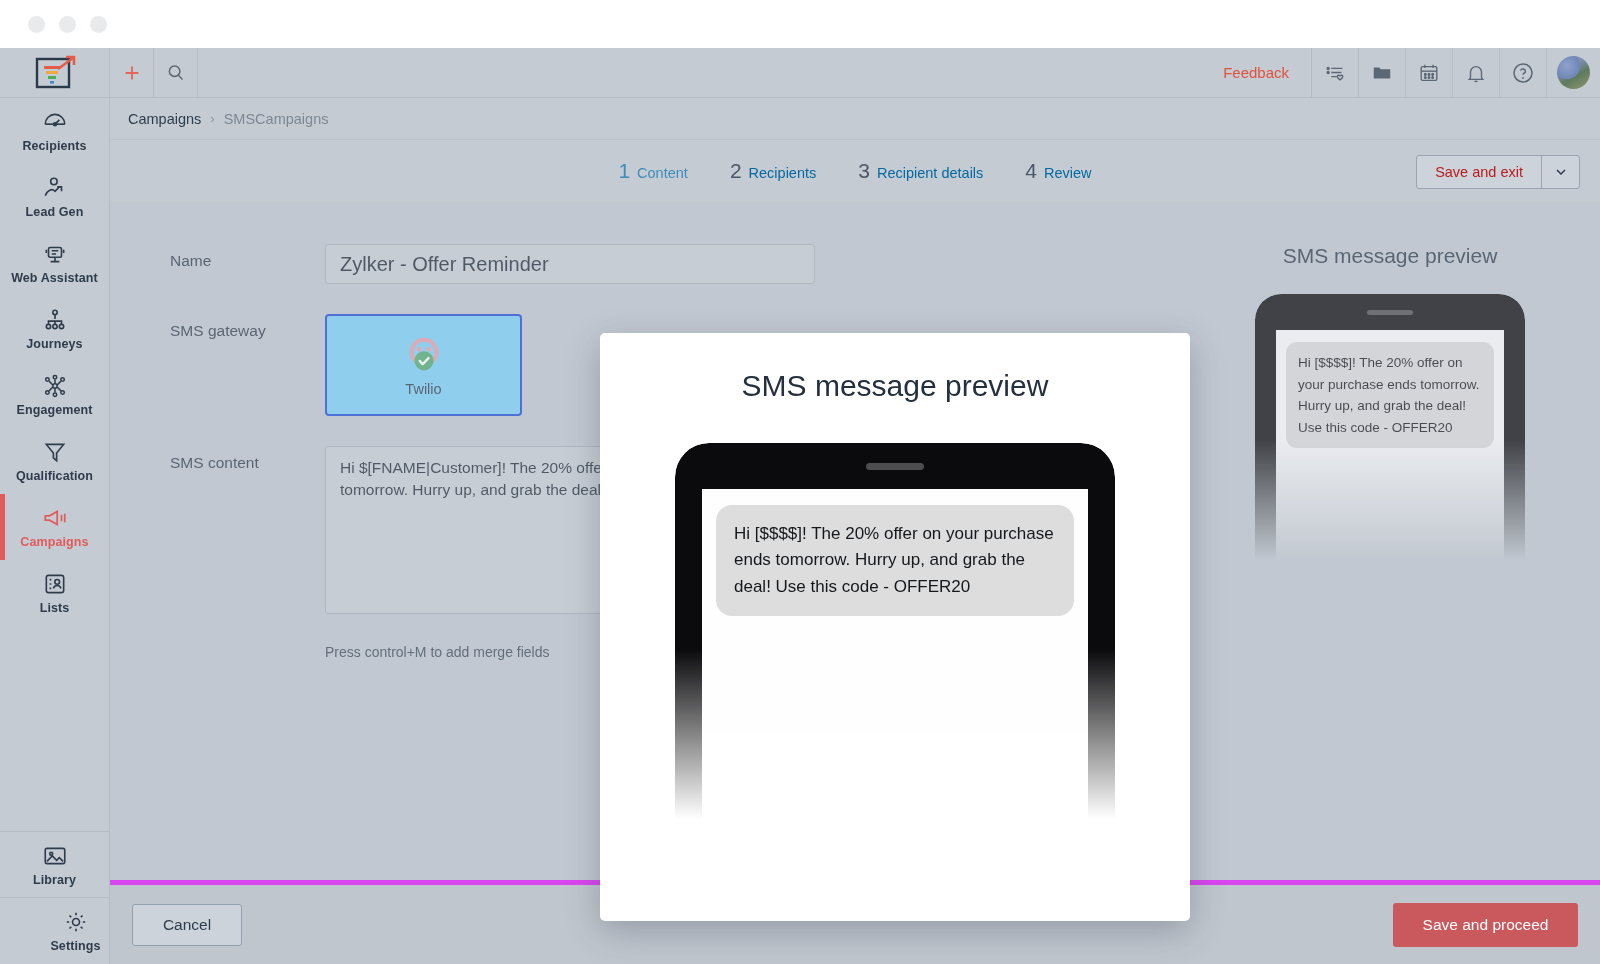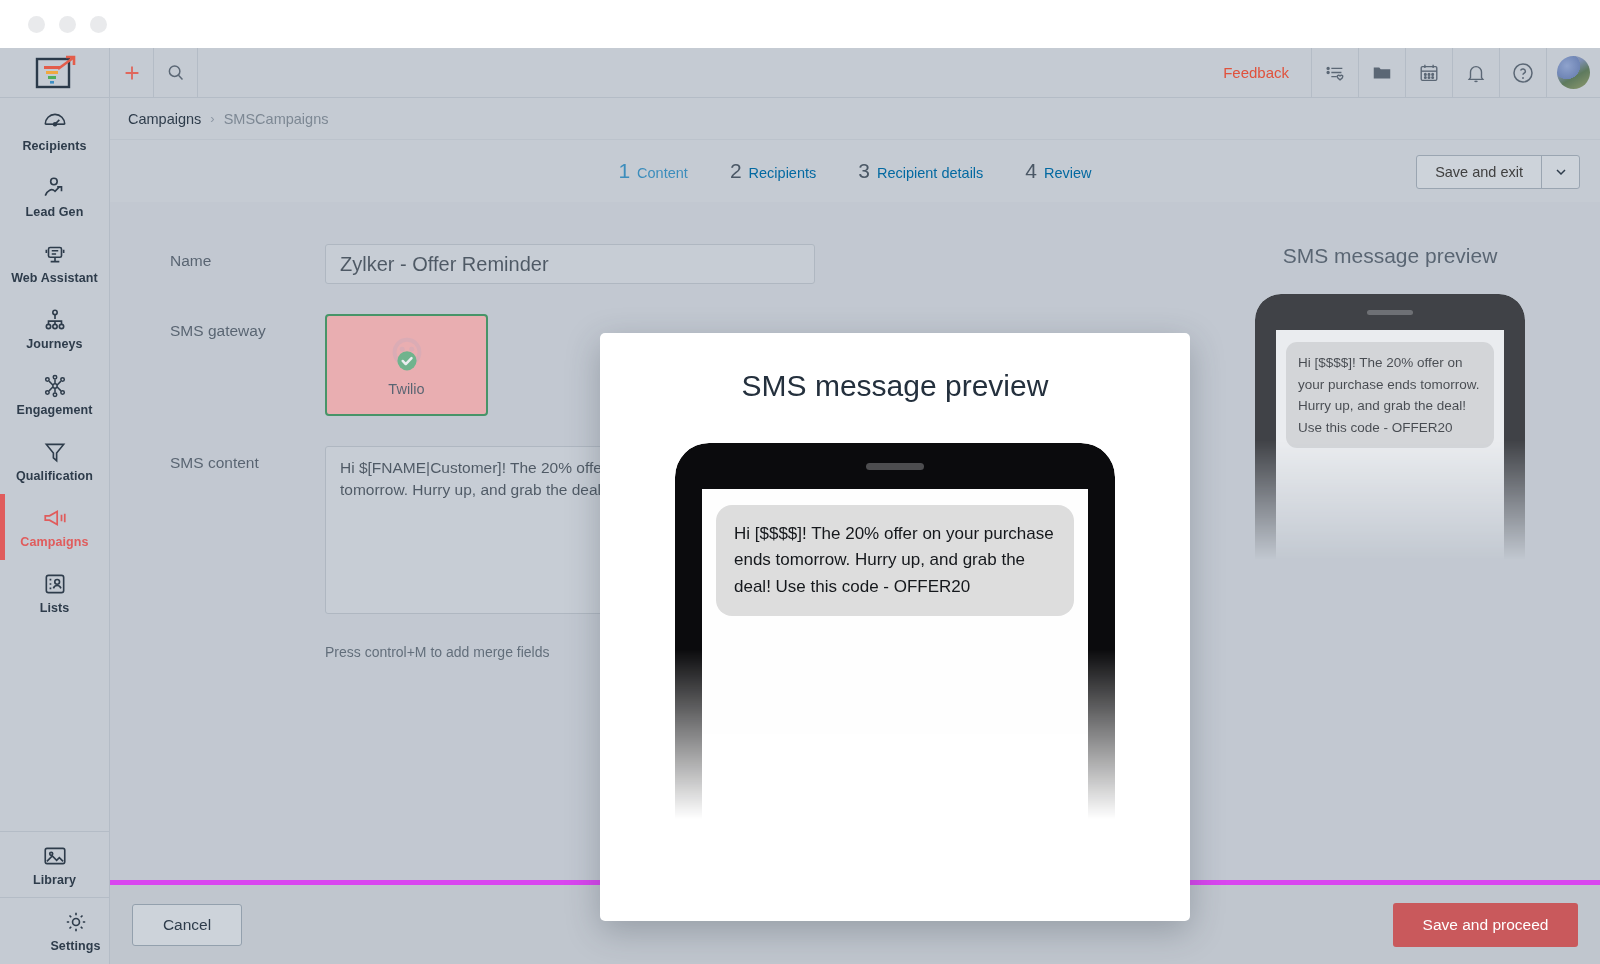--- a/index.html
+++ b/index.html
@@ -125,21 +125,21 @@
   .step.active .num { color: #3c8dbc; }
   .step.active .txt { color: #3c8dbc; }
   .save-exit {
     position: absolute; right: 20px; top: 15px;
     display: flex; align-items: stretch;
     border: 1px solid #9aa5b1; border-radius: 3px;
     background: #cdd3da; height: 34px; overflow: hidden;
   }
   .save-exit .lbl {
     padding: 0 18px; display: flex; align-items: center;
-    font-size: 14.5px; color: #404040; cursor: pointer;
+    font-size: 14.5px; color: #b91c1c; cursor: pointer;
   }
   .save-exit .drop {
     width: 38px; border-left: 1px solid #9aa5b1;
     display: flex; align-items: center; justify-content: center; cursor: pointer;
   }
 
   
   .content {
     flex: 1; background: #c5cbd3; position: relative;
     display: flex; min-height: 0;
@@ -150,23 +150,23 @@
     width: 155px; font-size: 15.5px; color: #2e3c4b;
     padding-top: 8px; flex: 0 0 155px;
   }
   .finput {
     width: 490px; height: 40px;
     background: #ccd2d8; border: 1px solid #a9b2bc; border-radius: 3px;
     font-size: 20px; color: #1f2b38; padding: 0 14px;
     font-family: "Liberation Sans", sans-serif;
   }
   .gateway-card {
-    width: 163px; height: 102px;
-    border: 2px solid #15803d; border-radius: 4px;
-    background: #fca5a5;
+    width: 197px; height: 102px;
+    border: 2px solid #1d4ed8; border-radius: 4px;
+    background: #7dd3fc;
     display: flex; flex-direction: column;
     align-items: center; justify-content: center; gap: 2px;
     cursor: pointer;
   }
   .gw-icon { width: 46px; height: 46px; position: relative; }
   .gw-name { font-size: 14.5px; color: #2e3c4b; }
   .ftext {
     width: 490px; height: 168px;
     background: #ccd2d8; border: 1px solid #a9b2bc; border-radius: 3px;
     font-size: 15.5px; color: #1f2b38; padding: 10px 14px; resize: none;

